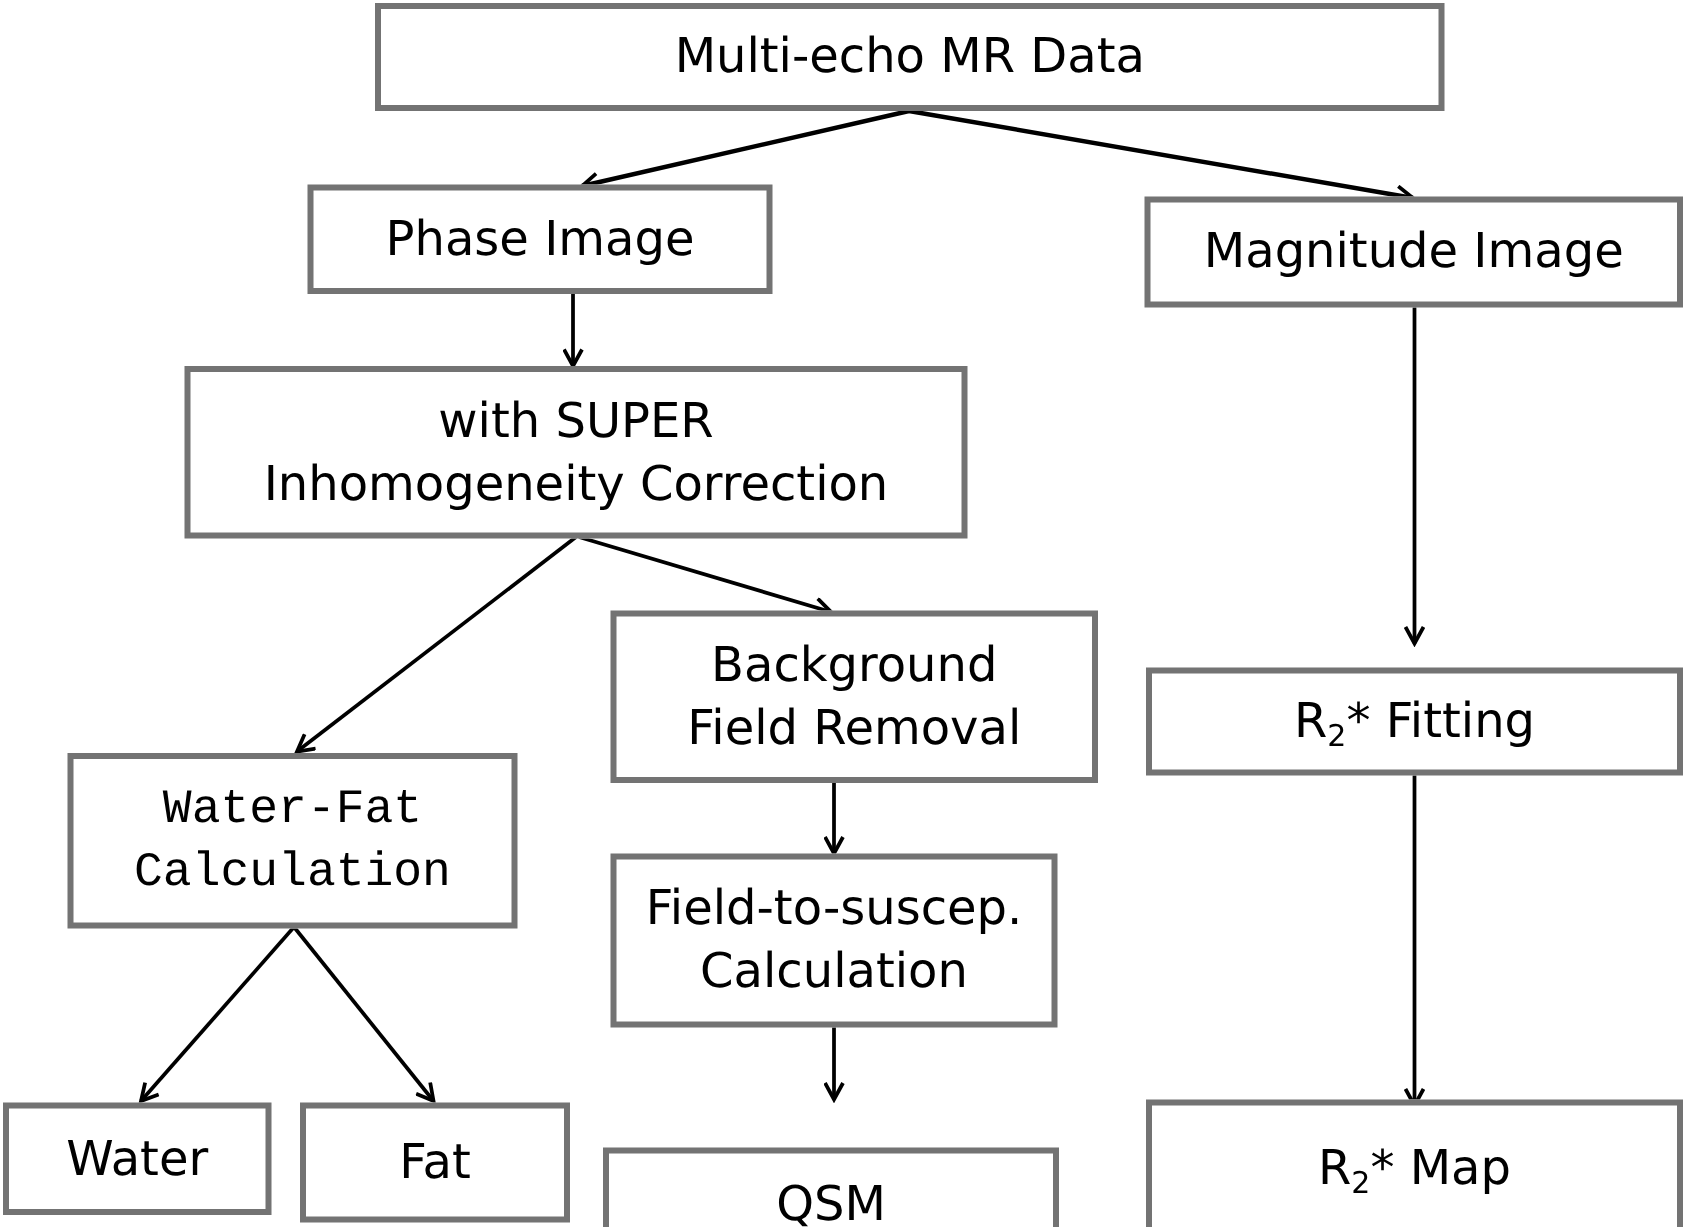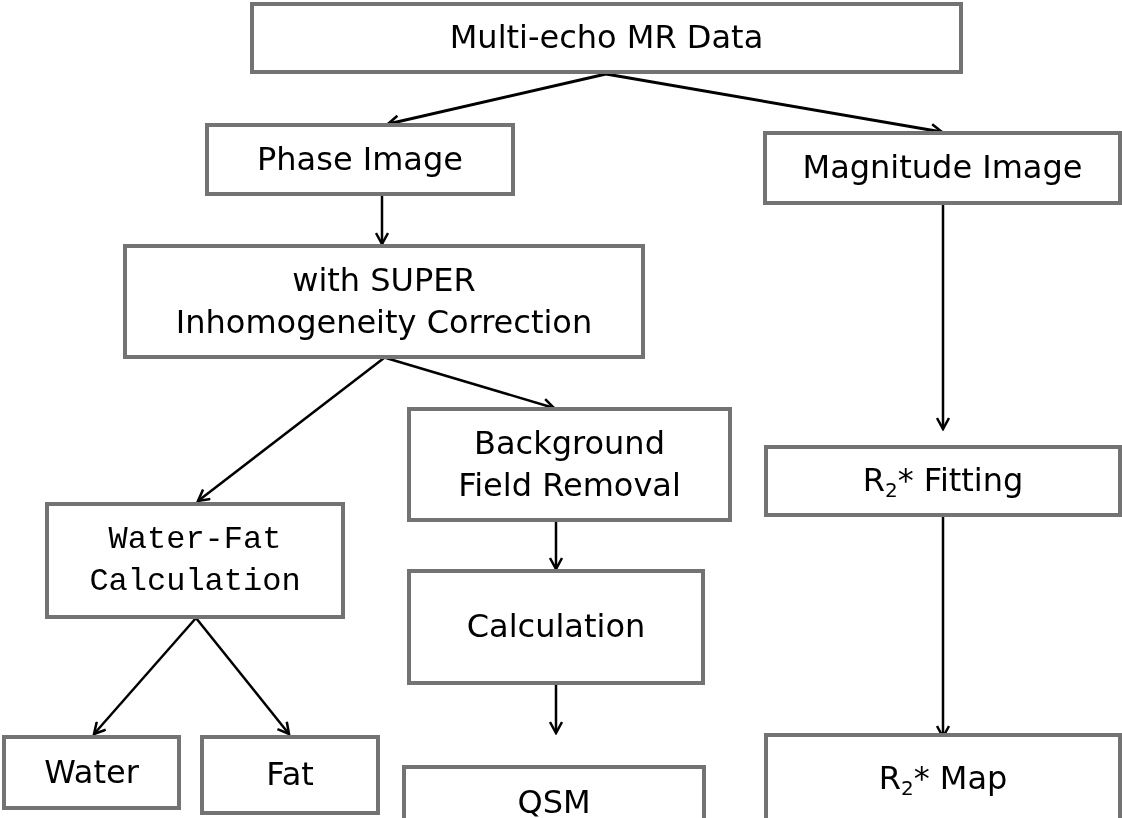--- a/index.html
+++ b/index.html
@@ -68,20 +68,21 @@
 
 <div class="box" style="left:45px; top:502px; width:300px; height:117px;font-family:Liberation Mono, monospace;">
   <div>
     <span>Water-Fat</span>
     <span>Calculation</span>
   </div>
 </div>
 
 <div class="box" style="left:407px; top:569px; width:298px; height:116px;">
   <div>
+    <span>Field-to-suscep.</span>
     <span>Calculation</span>
   </div>
 </div>
 
 <div class="box" style="left:2px; top:735px; width:179px; height:75px;">
   <span>Water</span>
 </div>
 
 <div class="box" style="left:200px; top:735px; width:180px; height:80px;">
   <span>Fat</span>

